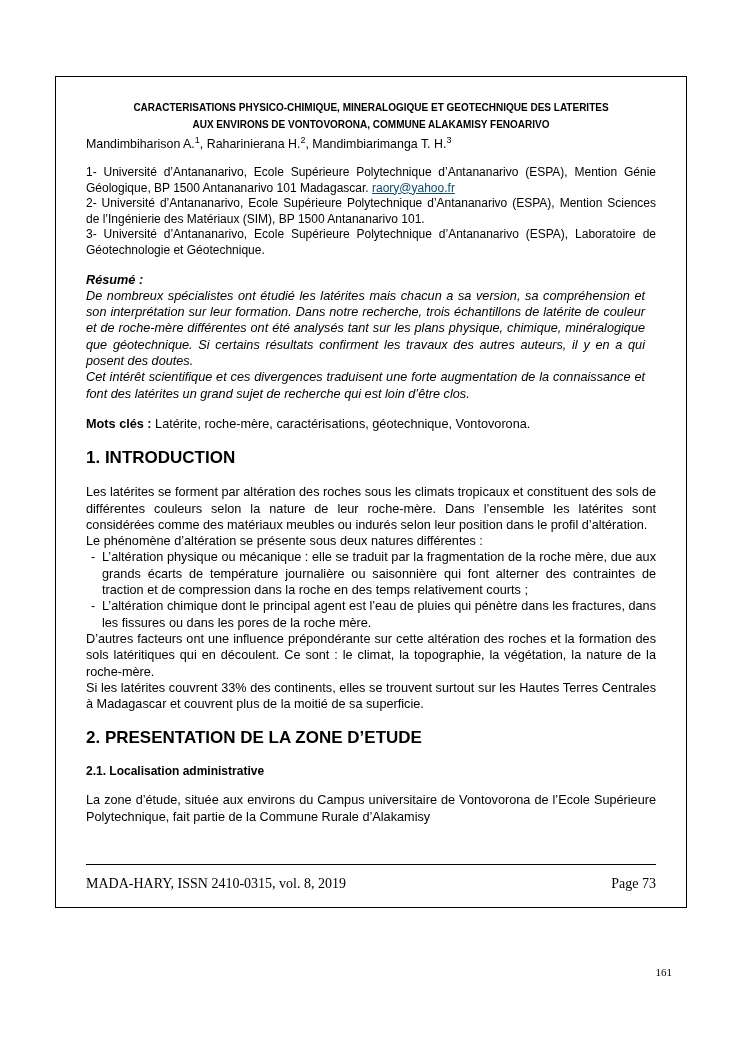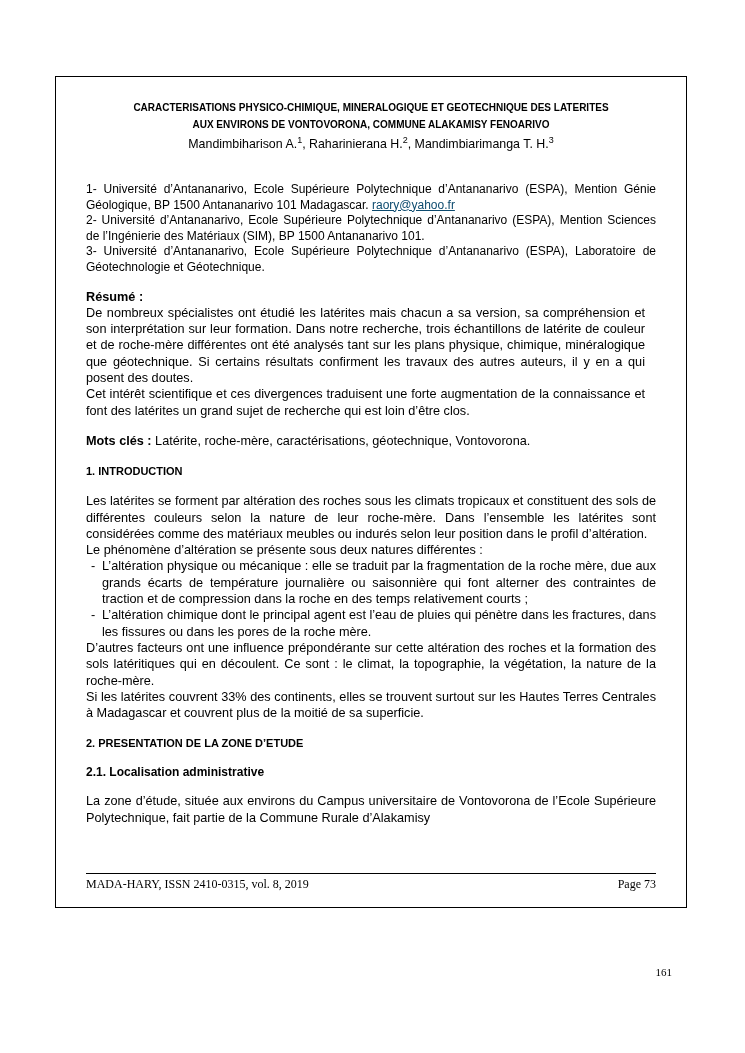--- a/index.html
+++ b/index.html
@@ -27,45 +27,45 @@
   }
   .title {
     font-weight: bold;
     text-align: center;
     font-size: 10px;
     line-height: 17px;
     margin: 0 auto 3px auto;
     max-width: 492px;
   }
   .authors {
-    text-align: center;
+    text-align: left;
     font-size: 12.4px;
     line-height: 16px;
-    margin: 0 0 30px 0;
+    margin: 0 0 13px 0;
   }
   sup { font-size: 9px; line-height: 0; }
   .affiliations { margin: 0 0 13px 0; }
   .affiliations p {
     margin: 0;
     text-align: justify;
     font-size: 12px;
     line-height: 15.6px;
   }
   .email { text-decoration: underline; color: #0c4a6e; cursor: pointer; }
   .body-text, .resume p, .keywords, .list-item .li-text, .zone p {
     font-size: 12.7px;
     line-height: 16.3px;
     text-align: justify;
   }
   p { margin: 0; }
-  .resume { margin: 0 11px 14px 0; }
+  .resume { margin: 0 11px 14px 0; font-style: italic; }
   .bold { font-weight: bold; }
   .keywords { margin: 0 0 16px 0; }
   h2.section-heading {
-    font-size: 11px;
+    font-size: 17px;
     font-weight: bold;
     margin: 16px 0 16px 0;
   }
   h3.sub-heading {
     font-size: 12px;
     font-weight: bold;
     margin: 16px 0 14px 0;
   }
   .list-item {
     display: flex;
@@ -75,25 +75,25 @@
     flex: none;
     width: 11px;
     font-size: 12.7px;
     line-height: 16.3px;
   }
   .list-item .li-text { flex: 1; }
   .sheet-footer {
     position: absolute;
     left: 30px; right: 30px; bottom: 15px;
     border-top: 1px solid #000;
-    padding-top: 3px;
+    padding-top: 11px;
     display: flex;
     justify-content: space-between;
     font-family: "Liberation Serif", serif;
-    font-size: 12px;
+    font-size: 14px;
   }
   .doc-page-number {
     position: absolute;
     right: 73px; top: 966px;
     font-family: "Liberation Serif", serif;
     font-size: 11px;
   }
 </style>
 </head>
 <body>

